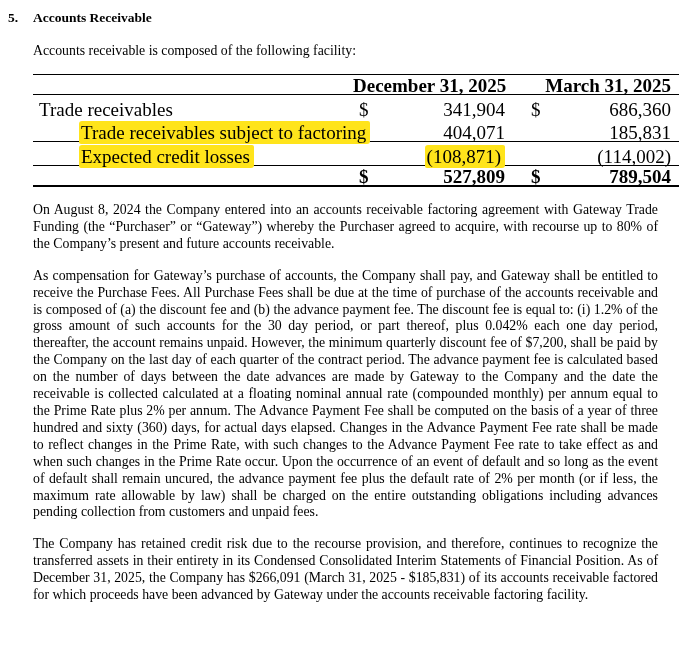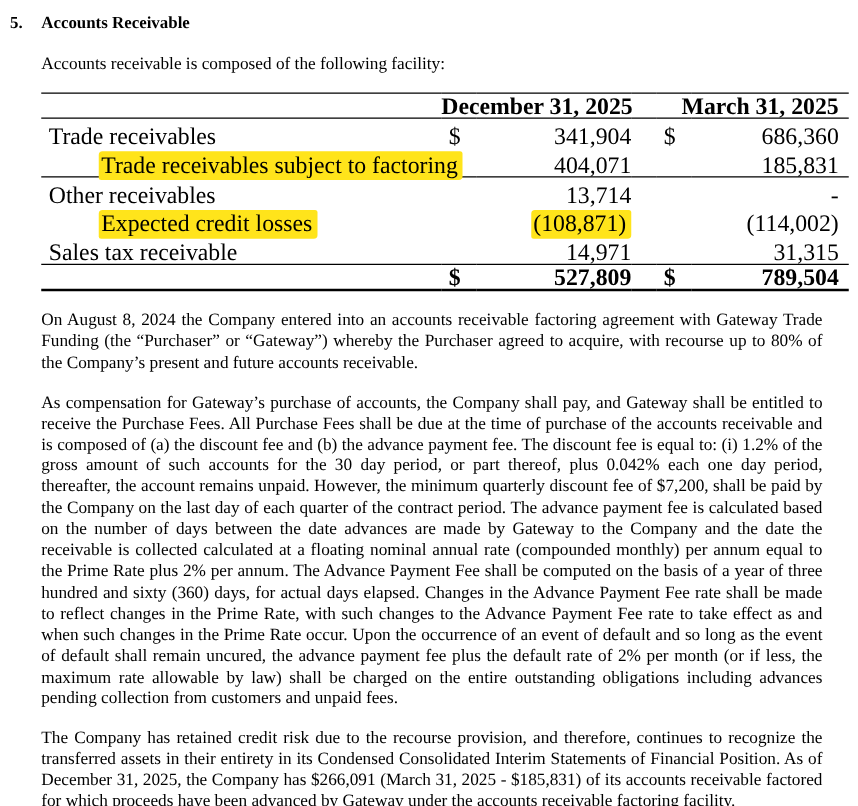--- a/index.html
+++ b/index.html
@@ -112,42 +112,26 @@
       </tr>
       <tr class="rule">
         <td class="lbl"><span class="hl">Trade receivables subject to factoring</span></td>
         <td class="cur"></td>
         <td class="num">404,071</td>
         <td></td>
         <td class="cur"></td>
         <td class="num2">185,831</td>
       </tr>
       <tr>
-        <td class="lbl">Other receivables</td>
-        <td class="cur"></td>
-        <td class="num">13,714</td>
-        <td></td>
-        <td class="cur"></td>
-        <td class="num2">-</td>
-      </tr>
-      <tr>
         <td class="lbl"><span class="hl">Expected credit losses</span></td>
         <td class="cur"></td>
         <td class="num"><span class="hl">(108,871)</span></td>
         <td></td>
         <td class="cur"></td>
         <td class="num2">(114,002)</td>
-      </tr>
-      <tr>
-        <td class="lbl">Sales tax receivable</td>
-        <td class="cur"></td>
-        <td class="num">14,971</td>
-        <td></td>
-        <td class="cur"></td>
-        <td class="num2">31,315</td>
       </tr>
       <tr class="total">
         <td class="lbl"></td>
         <td class="cur">$</td>
         <td class="num">527,809</td>
         <td></td>
         <td class="cur">$</td>
         <td class="num2">789,504</td>
       </tr>
     </tbody>

